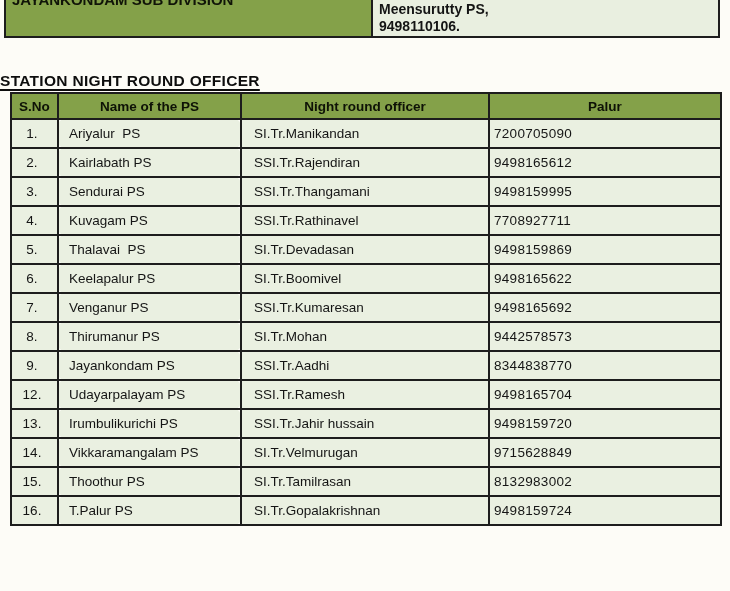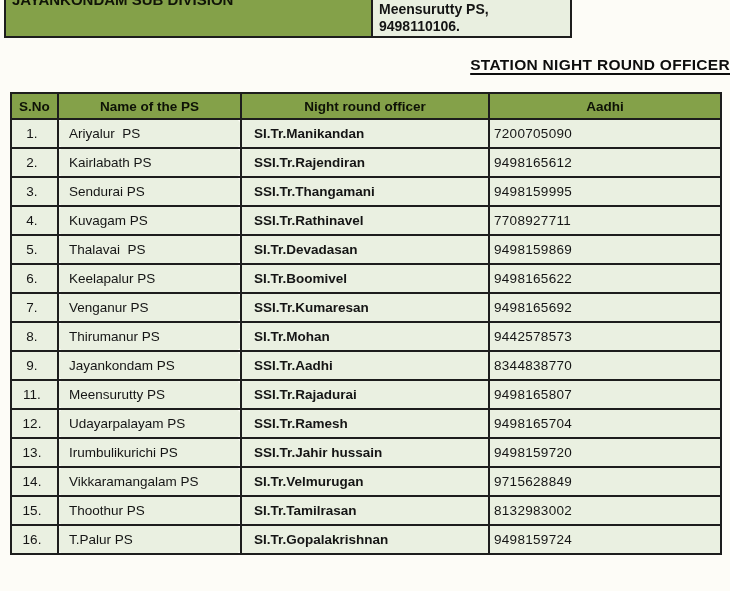--- a/index.html
+++ b/index.html
@@ -4,40 +4,40 @@
 <style>
   html,body{margin:0;padding:0;}
   body{
     width:730px;height:591px;position:relative;overflow:hidden;
     background:#fdfcf7;
     font-family:"Liberation Sans","DejaVu Sans",sans-serif;
     color:#111;
   }
   
   .banner{
-    position:absolute;left:4px;top:0;width:568px;height:38px;
+    position:absolute;left:4px;top:0;width:716px;height:38px;
     display:flex;
     border:2px solid #1d1d1d;border-top:none;
     box-sizing:border-box;
   }
   .banner-left{
     position:relative;flex:0 0 367px;background:#84a149;
     border-right:2px solid #1d1d1d;box-sizing:border-box;
   }
   .banner-left .division-label{
     position:absolute;left:6px;top:-9px;
     font-weight:bold;font-size:15px;color:#101408;white-space:nowrap;
   }
   .banner-right{
     flex:1;background:#e9efe0;padding:1px 0 0 6px;box-sizing:border-box;
     font-weight:bold;font-size:14px;line-height:17px;color:#141414;
   }
   
   .title{
-    position:absolute;top:56px;left:0;width:730px;text-align:right;
+    position:absolute;top:72px;left:0;width:730px;text-align:left;
     font-weight:bold;font-size:15.5px;letter-spacing:.3px;color:#0d0d0d;
     text-decoration:underline;text-decoration-thickness:2px;text-underline-offset:3px;
   }
   
   table.roster{
     position:absolute;left:10px;top:92px;width:710px;
     border-collapse:collapse;table-layout:fixed;
     font-size:13.5px;
   }
   table.roster th,table.roster td{
@@ -45,21 +45,21 @@
   }
   table.roster thead th{
     background:#84a149;color:#0e1206;font-weight:bold;
     height:26px;text-align:center;padding:0 2px;font-size:13.5px;
   }
   table.roster tbody td{
     background:#eaf0e1;height:29px;vertical-align:middle;color:#151515;
   }
   td.c-sno{text-align:center;padding-right:6px;}
   td.c-ps{padding-left:10px;white-space:pre;border-radius:7px;}
-  td.c-off{padding-left:12px;font-weight:bold;}
+  td.c-off{padding-left:12px;}
   td.c-cell{padding-left:4px;letter-spacing:.3px;}
   col.w-sno{width:47px;}
   col.w-ps{width:183px;}
   col.w-off{width:248px;}
   col.w-cell{width:232px;}
 </style>
 </head>
 <body>
 
 <div class="banner">
@@ -79,21 +79,21 @@
     <col class="w-sno">
       <col class="w-ps">
       <col class="w-off">
       <col class="w-cell">
   </colgroup>
   <thead>
     <tr>
       <th>S.No</th>
       <th>Name of the PS</th>
       <th>Night round officer</th>
-      <th>Aadhi</th>
+      <th>Palur</th>
     </tr>
   </thead>
   <tbody id="roster-body">
       <tr>
     <td class="c-sno">1.</td>
     <td class="c-ps">Ariyalur  PS</td>
     <td class="c-off">SI.Tr.Manikandan</td>
     <td class="c-cell">7200705090</td>
   </tr>
       <tr>
@@ -138,26 +138,20 @@
     <td class="c-off">SI.Tr.Mohan</td>
     <td class="c-cell">9442578573</td>
   </tr>
       <tr>
     <td class="c-sno">9.</td>
     <td class="c-ps">Jayankondam PS</td>
     <td class="c-off">SSI.Tr.Aadhi</td>
     <td class="c-cell">8344838770</td>
   </tr>
       <tr>
-    <td class="c-sno">11.</td>
-    <td class="c-ps">Meensurutty PS</td>
-    <td class="c-off">SSI.Tr.Rajadurai</td>
-    <td class="c-cell">9498165807</td>
-  </tr>
-      <tr>
     <td class="c-sno">12.</td>
     <td class="c-ps">Udayarpalayam PS</td>
     <td class="c-off">SSI.Tr.Ramesh</td>
     <td class="c-cell">9498165704</td>
   </tr>
       <tr>
     <td class="c-sno">13.</td>
     <td class="c-ps">Irumbulikurichi PS</td>
     <td class="c-off">SSI.Tr.Jahir hussain</td>
     <td class="c-cell">9498159720</td>

